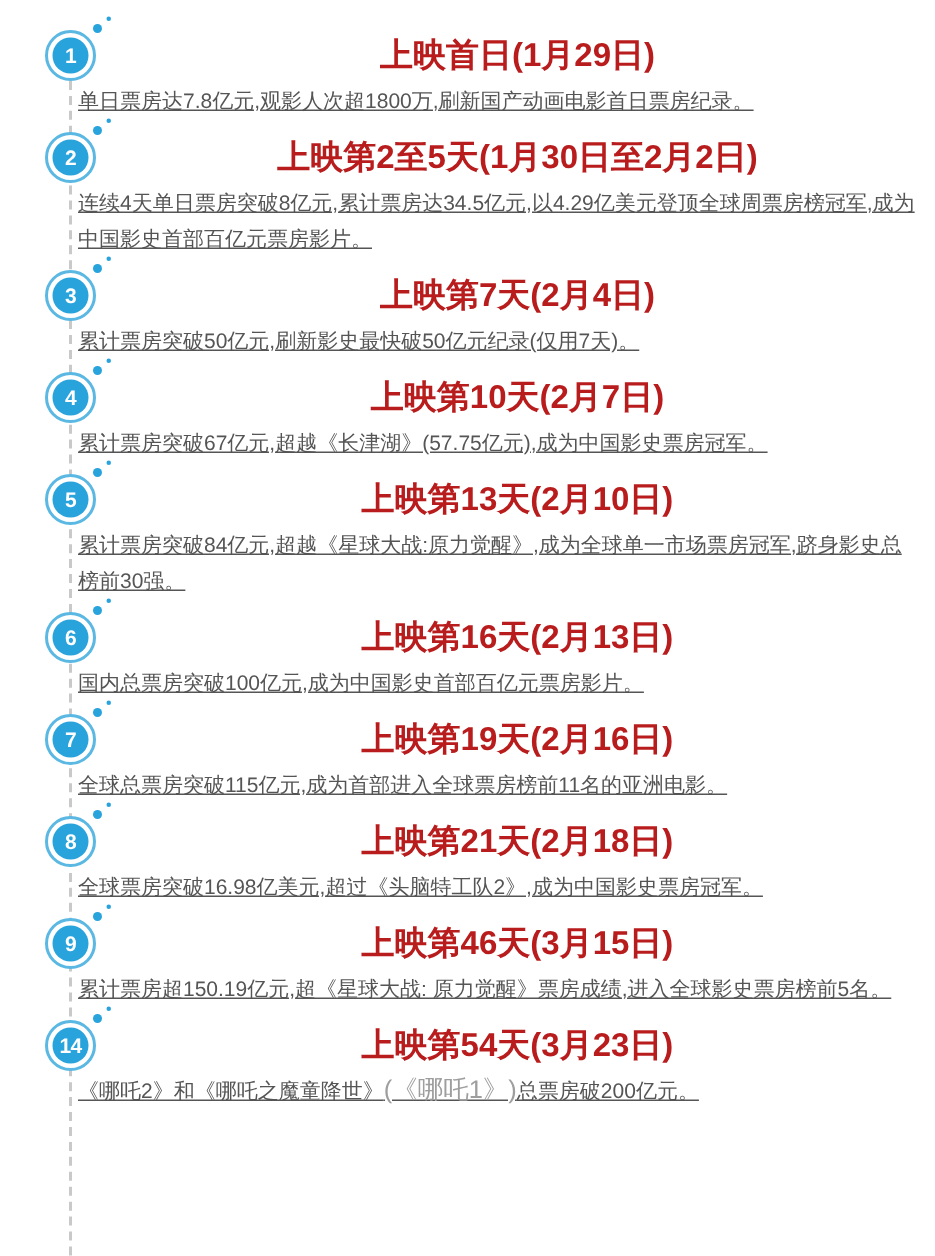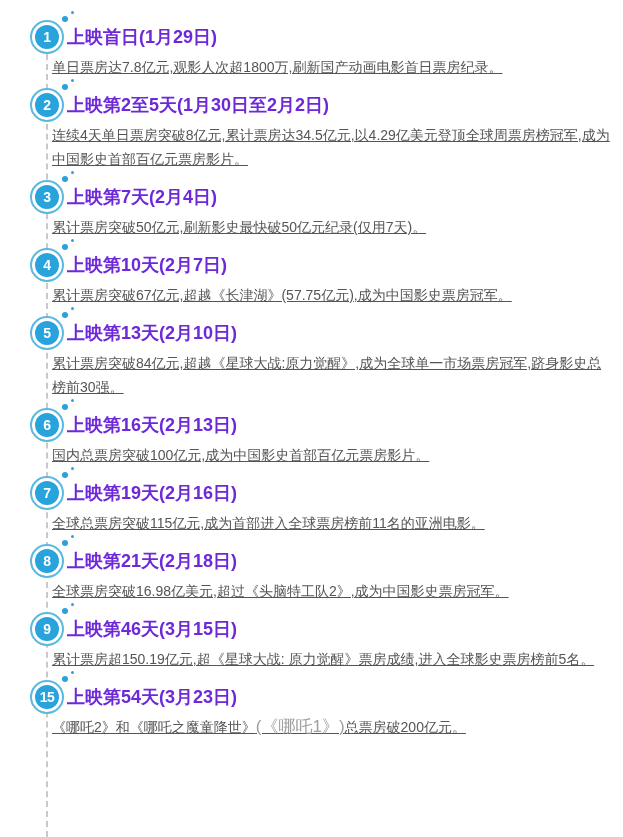--- a/index.html
+++ b/index.html
@@ -79,24 +79,25 @@
     position: absolute;
     right: -10px;
     top: -9px;
     width: 3px;
     height: 3px;
     border-radius: 50%;
     background: #29a3dc;
   }
   .title {
     margin: 0 0 0 15px;
-    font-size: 18px;
+    font-size: 22px;
     font-weight: bold;
-    color: #6d28d9;
+    color: #b91c1c;
     line-height: 34px;
+    text-align: center;
   }
   .body {
     margin: 1px 12px 0 0;
     font-size: 14px;
     color: #555555;
     line-height: 24px;
     text-decoration: underline;
   }
   .note {
     font-size: 17px;
@@ -213,21 +214,21 @@
       <span class="dot1"></span>
       <span class="dot2"></span>
     </div>
     <h3 class="title">上映第46天(3月15日)</h3>
     <p class="body">累计票房超150.19亿元,超《星球大战: 原力觉醒》票房成绩,进入全球影史票房榜前5名。</p>
   </div>
 
   <div class="item">
     <div class="marker">
       <span class="ring">
-          <span class="inner">15</span>
+          <span class="inner">14</span>
         </span>
       <span class="dot1"></span>
       <span class="dot2"></span>
     </div>
     <h3 class="title">上映第54天(3月23日)</h3>
     <p class="body"><span>《哪吒2》和《哪吒之魔童降世》</span><span class="note">(《哪吒1》)</span><span>总票房破200亿元。</span></p>
   </div>
 </div>
 
 </body></html>

